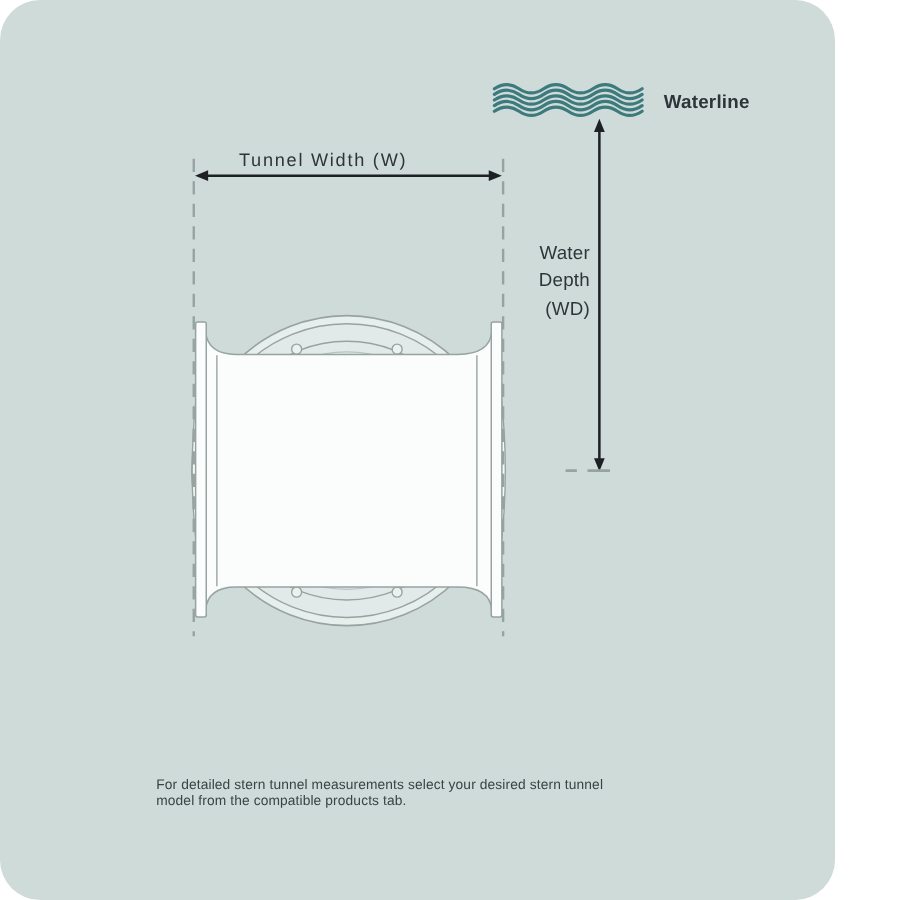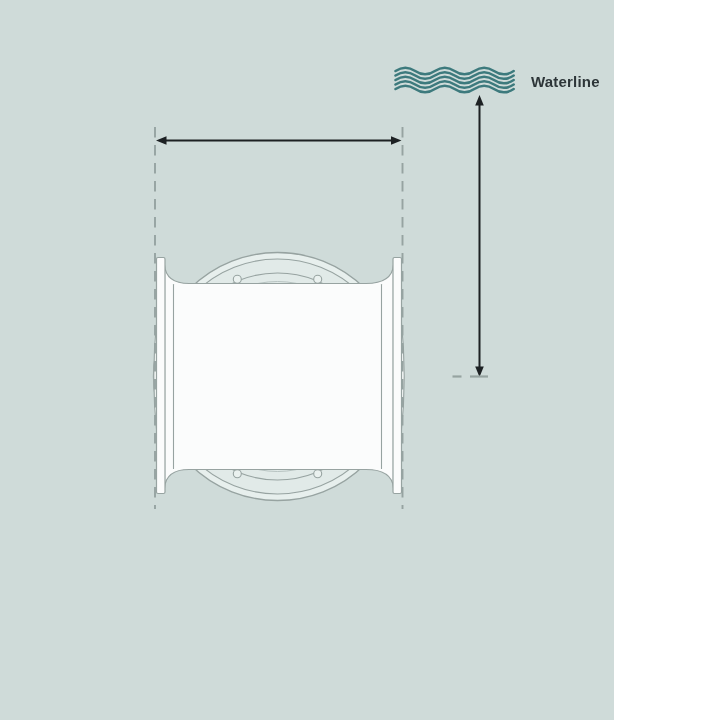--- a/index.html
+++ b/index.html
@@ -13,23 +13,24 @@
     --circle_fill:#e7efed;
     --ring_fill:#e1eae8;
     --tube_fill:#fbfcfc;
     --bulge_fill:#f4f8f7;
     --hole_fill:#eaf1ef;
   }
   *{margin:0;padding:0;box-sizing:border-box;}
   body{font-family:"Liberation Sans", sans-serif;}
   .stage{
     position:relative;
-    width:614px;height:720px;
+    width:668px;height:720px;
     background:var(--background);
     overflow:hidden;
+    border-radius:32px;
   }
   .stage svg{position:absolute;left:0;top:0;}
   .lbl{
     position:absolute;
     color:var(--text);
     white-space:nowrap;
   }
   .lbl-waterline{
     left:531px;top:73px;
     font-size:15px;font-weight:600;letter-spacing:.2px;
@@ -116,17 +117,27 @@
     </g>
 
     <g stroke="var(--dashed)" stroke-width="2.2">
       <line x1="452.5" y1="376.5" x2="461.5" y2="376.5"></line>
       <line x1="470" y1="376.5" x2="488" y2="376.5"></line>
     </g>
   </svg>
 
   <div class="lbl lbl-waterline">Waterline</div>
 
+  <div class="lbl lbl-width">Tunnel Width (W)</div>
+
+  <div class="lbl lbl-depth">
+    <div>Water</div>
+    <div>Depth</div>
+    <div>(WD)</div>
+  </div>
 
 
-
+  <div class="footnote-detail">
+    <div>For detailed stern tunnel measurements select your desired stern tunnel</div>
+    <div>model from the compatible products tab.</div>
+  </div>
 
 </div>
 
 </body></html>

